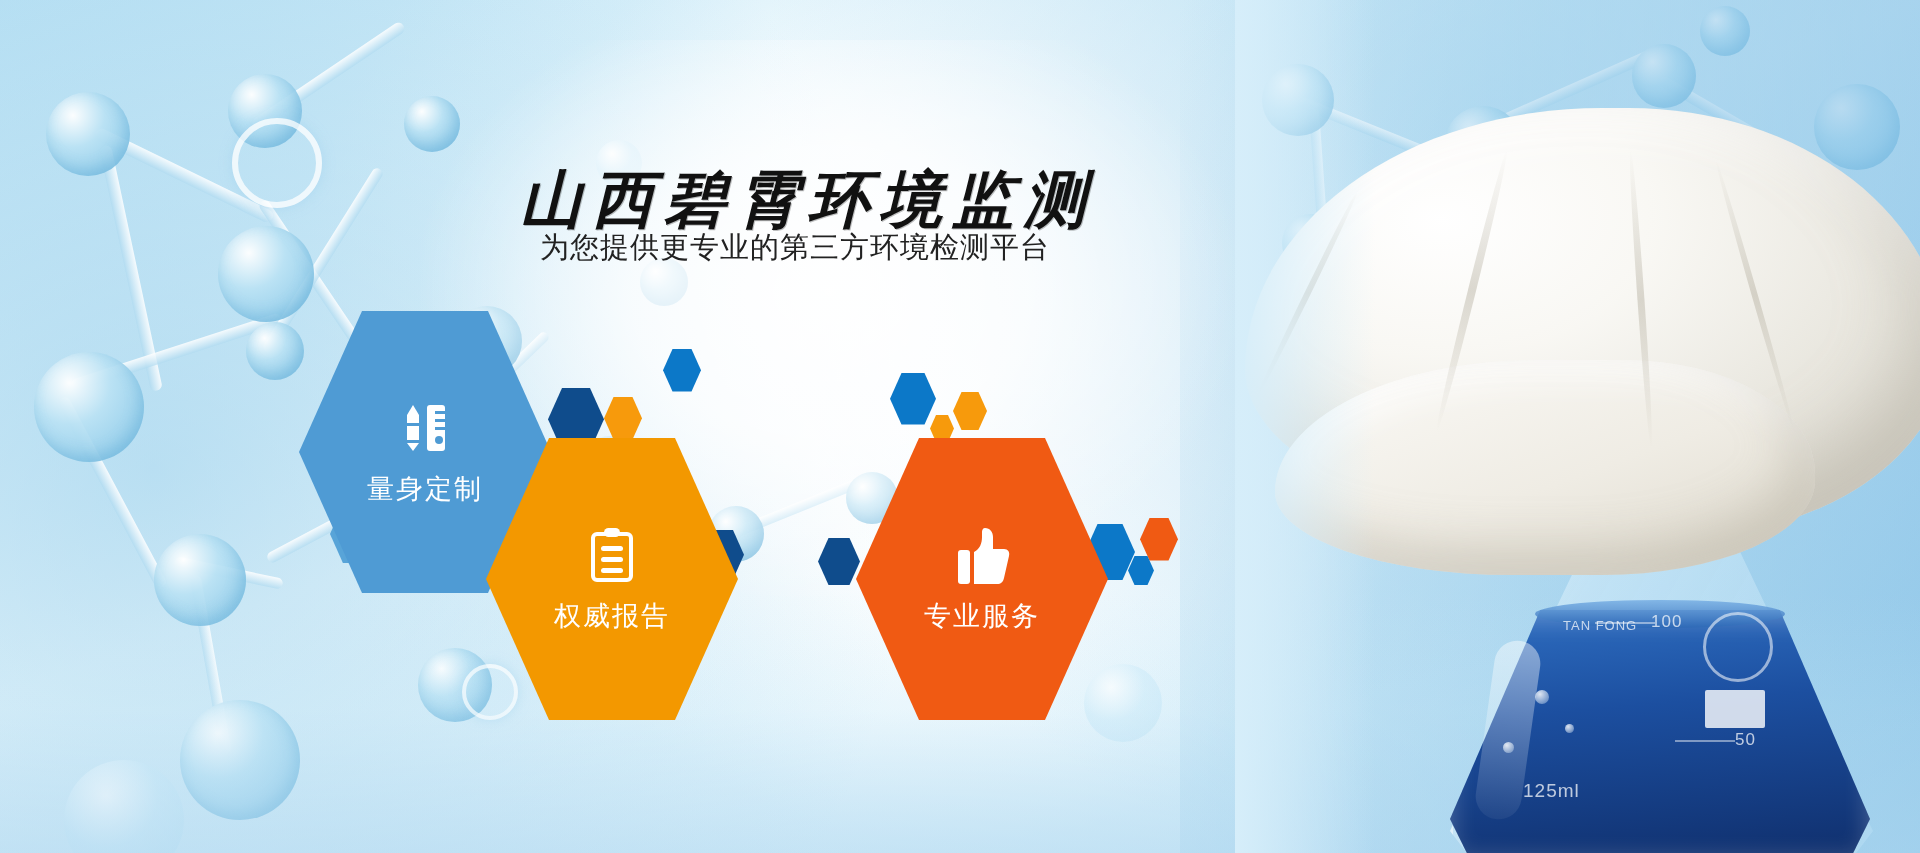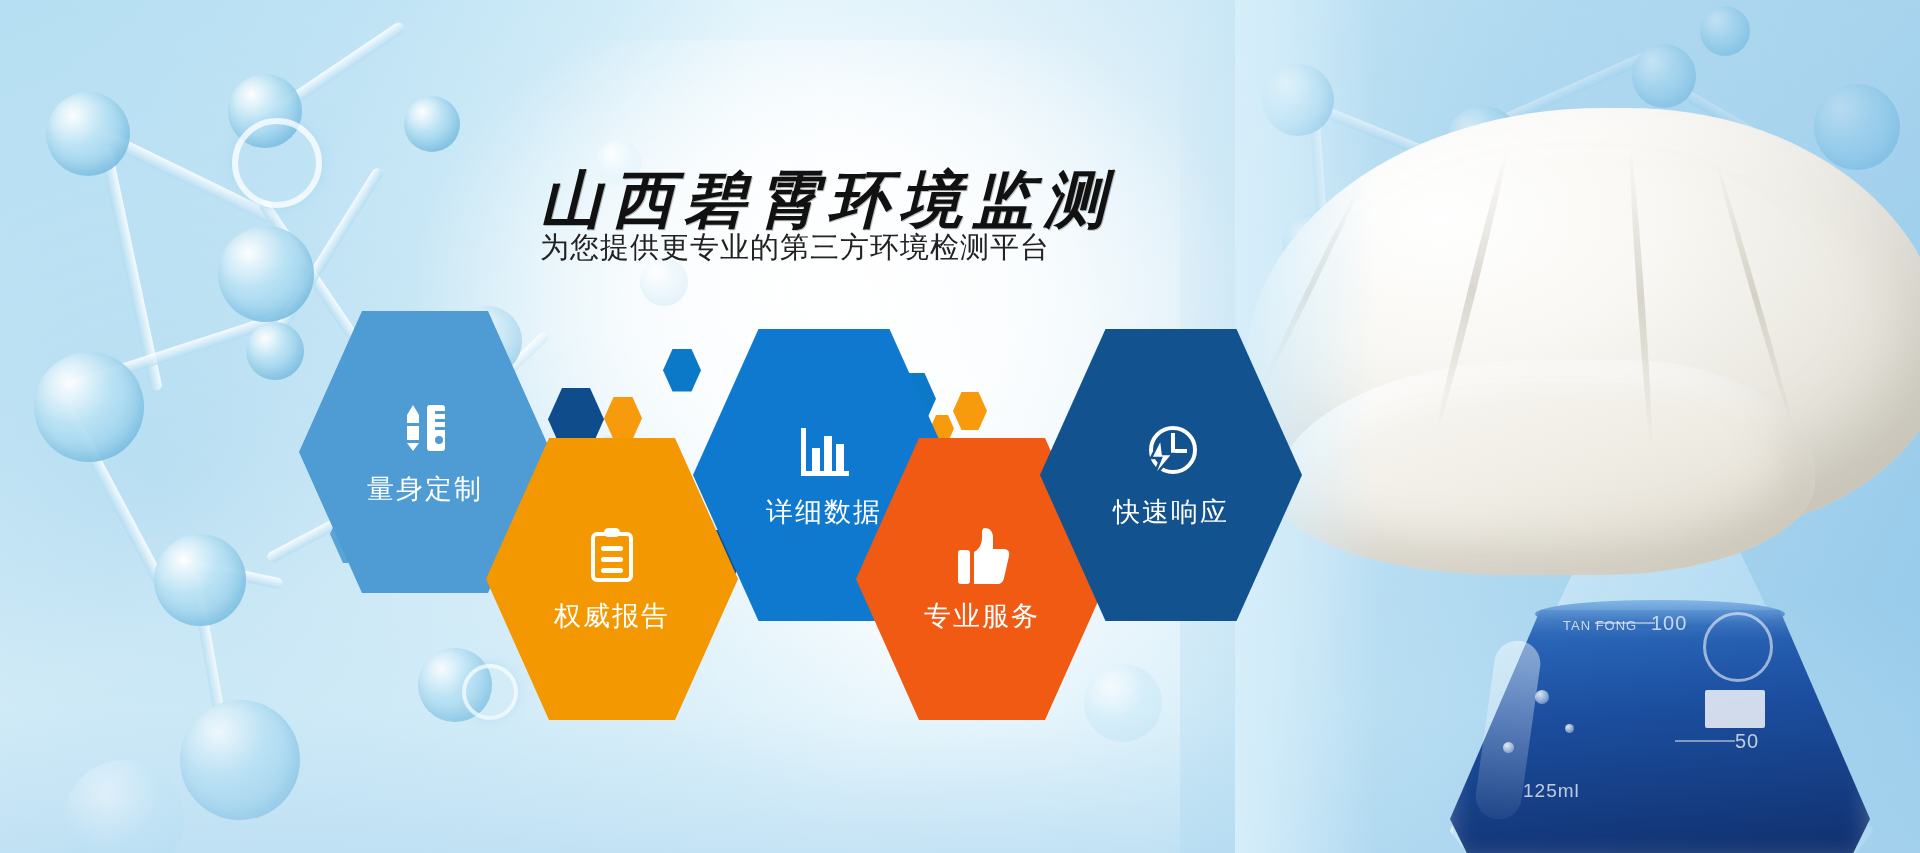--- a/index.html
+++ b/index.html
@@ -136,21 +136,21 @@
   .flask-highlight {
     position: absolute;
     left: 250px; top: 640px; width: 46px; height: 180px;
     border-radius: 40px;
     background: linear-gradient(to bottom, rgba(255,255,255,0.45), rgba(255,255,255,0.05));
     transform: rotate(8deg);
   }
   .flask-label {
     position: absolute;
     color: rgba(255,255,255,0.72);
-    font-size: 20px;
+    font-size: 17px;
     letter-spacing: 1px;
     font-family: "Liberation Sans", sans-serif;
   }
   .flask-mark {
     position: absolute;
     height: 2px;
     background: rgba(255,255,255,0.45);
   }
   .flask-sticker {
     position: absolute;
@@ -162,21 +162,21 @@
     position: absolute;
     left: 468px; top: 612px; width: 64px; height: 64px;
     border-radius: 50%;
     border: 3px solid rgba(255,255,255,0.55);
   }
   .droplets { position: absolute; border-radius: 50%;
     background: radial-gradient(circle at 35% 30%, rgba(255,255,255,0.85), rgba(190,220,245,0.25));
   }
   .main-title {
     position: absolute;
-    left: 540px; top: 158px;
+    left: 520px; top: 158px;
     width: 500px;
     text-align: center;
     font-family: "Liberation Serif", "DejaVu Serif", serif;
     font-size: 62px;
     font-weight: bold;
     font-style: italic;
     letter-spacing: 10px;
     color: #111111;
     white-space: nowrap;
     text-shadow: 1px 1px 0 rgba(0,0,0,0.25);
@@ -357,47 +357,25 @@
         <rect x="13" y="10" width="38" height="46" rx="4" stroke="#ffffff" stroke-width="4"></rect>
         <rect x="24" y="4" width="16" height="9" rx="4.5" fill="#ffffff"></rect>
         <rect x="21" y="22" width="22" height="5" rx="2.5" fill="#ffffff"></rect>
         <rect x="21" y="33" width="22" height="5" rx="2.5" fill="#ffffff"></rect>
         <rect x="21" y="44" width="22" height="5" rx="2.5" fill="#ffffff"></rect>
       </svg>
     </span>
     <span class="hex-label">权威报告</span>
   </div>
 
-  <div class="hex" style="left:693px;top:329px;width:262px;height:292px;background:#0f79d0;">
-    <span>
-      <svg class="hex-icon" viewBox="0 0 64 64" fill="#ffffff" aria-hidden="true">
-        <rect x="9" y="8" width="5" height="48"></rect>
-        <rect x="9" y="51" width="48" height="5"></rect>
-        <rect x="20" y="28" width="8" height="23"></rect>
-        <rect x="32" y="16" width="8" height="35"></rect>
-        <rect x="44" y="24" width="8" height="27"></rect>
-      </svg>
-    </span>
-    <span class="hex-label">详细数据</span>
-  </div>
 
   <div class="hex" style="left:856px;top:438px;width:252px;height:282px;background:#f05a13;">
     <span>
       <svg class="hex-icon" viewBox="0 0 64 64" fill="#ffffff" aria-hidden="true">
         <path d="M35 4 c5 0 8 4 8 9 v12 h11 c4 0 6 3 5 7 l-5 22 c-1 4 -3 6 -7 6 H24 V28 c6 -3 8 -9 8 -15 V8 c0 -2 1 -4 3 -4 z"></path>
         <rect x="8" y="26" width="12" height="34" rx="3"></rect>
       </svg>
     </span>
     <span class="hex-label">专业服务</span>
   </div>
 
-  <div class="hex" style="left:1040px;top:329px;width:262px;height:292px;background:#11528f;">
-    <span>
-      <svg class="hex-icon" viewBox="0 0 64 64" fill="none" aria-hidden="true">
-        <circle cx="34" cy="30" r="22" stroke="#ffffff" stroke-width="4"></circle>
-        <path d="M34 15 V31 H46" stroke="#ffffff" stroke-width="4" stroke-linecap="square"></path>
-        <path d="M22 18 L12 38 h10 l-8 20 20 -24 H24 z" fill="#ffffff" stroke="#11528f" stroke-width="2.5"></path>
-      </svg>
-    </span>
-    <span class="hex-label">快速响应</span>
-  </div>
 
 </div>
 
 </body></html>

